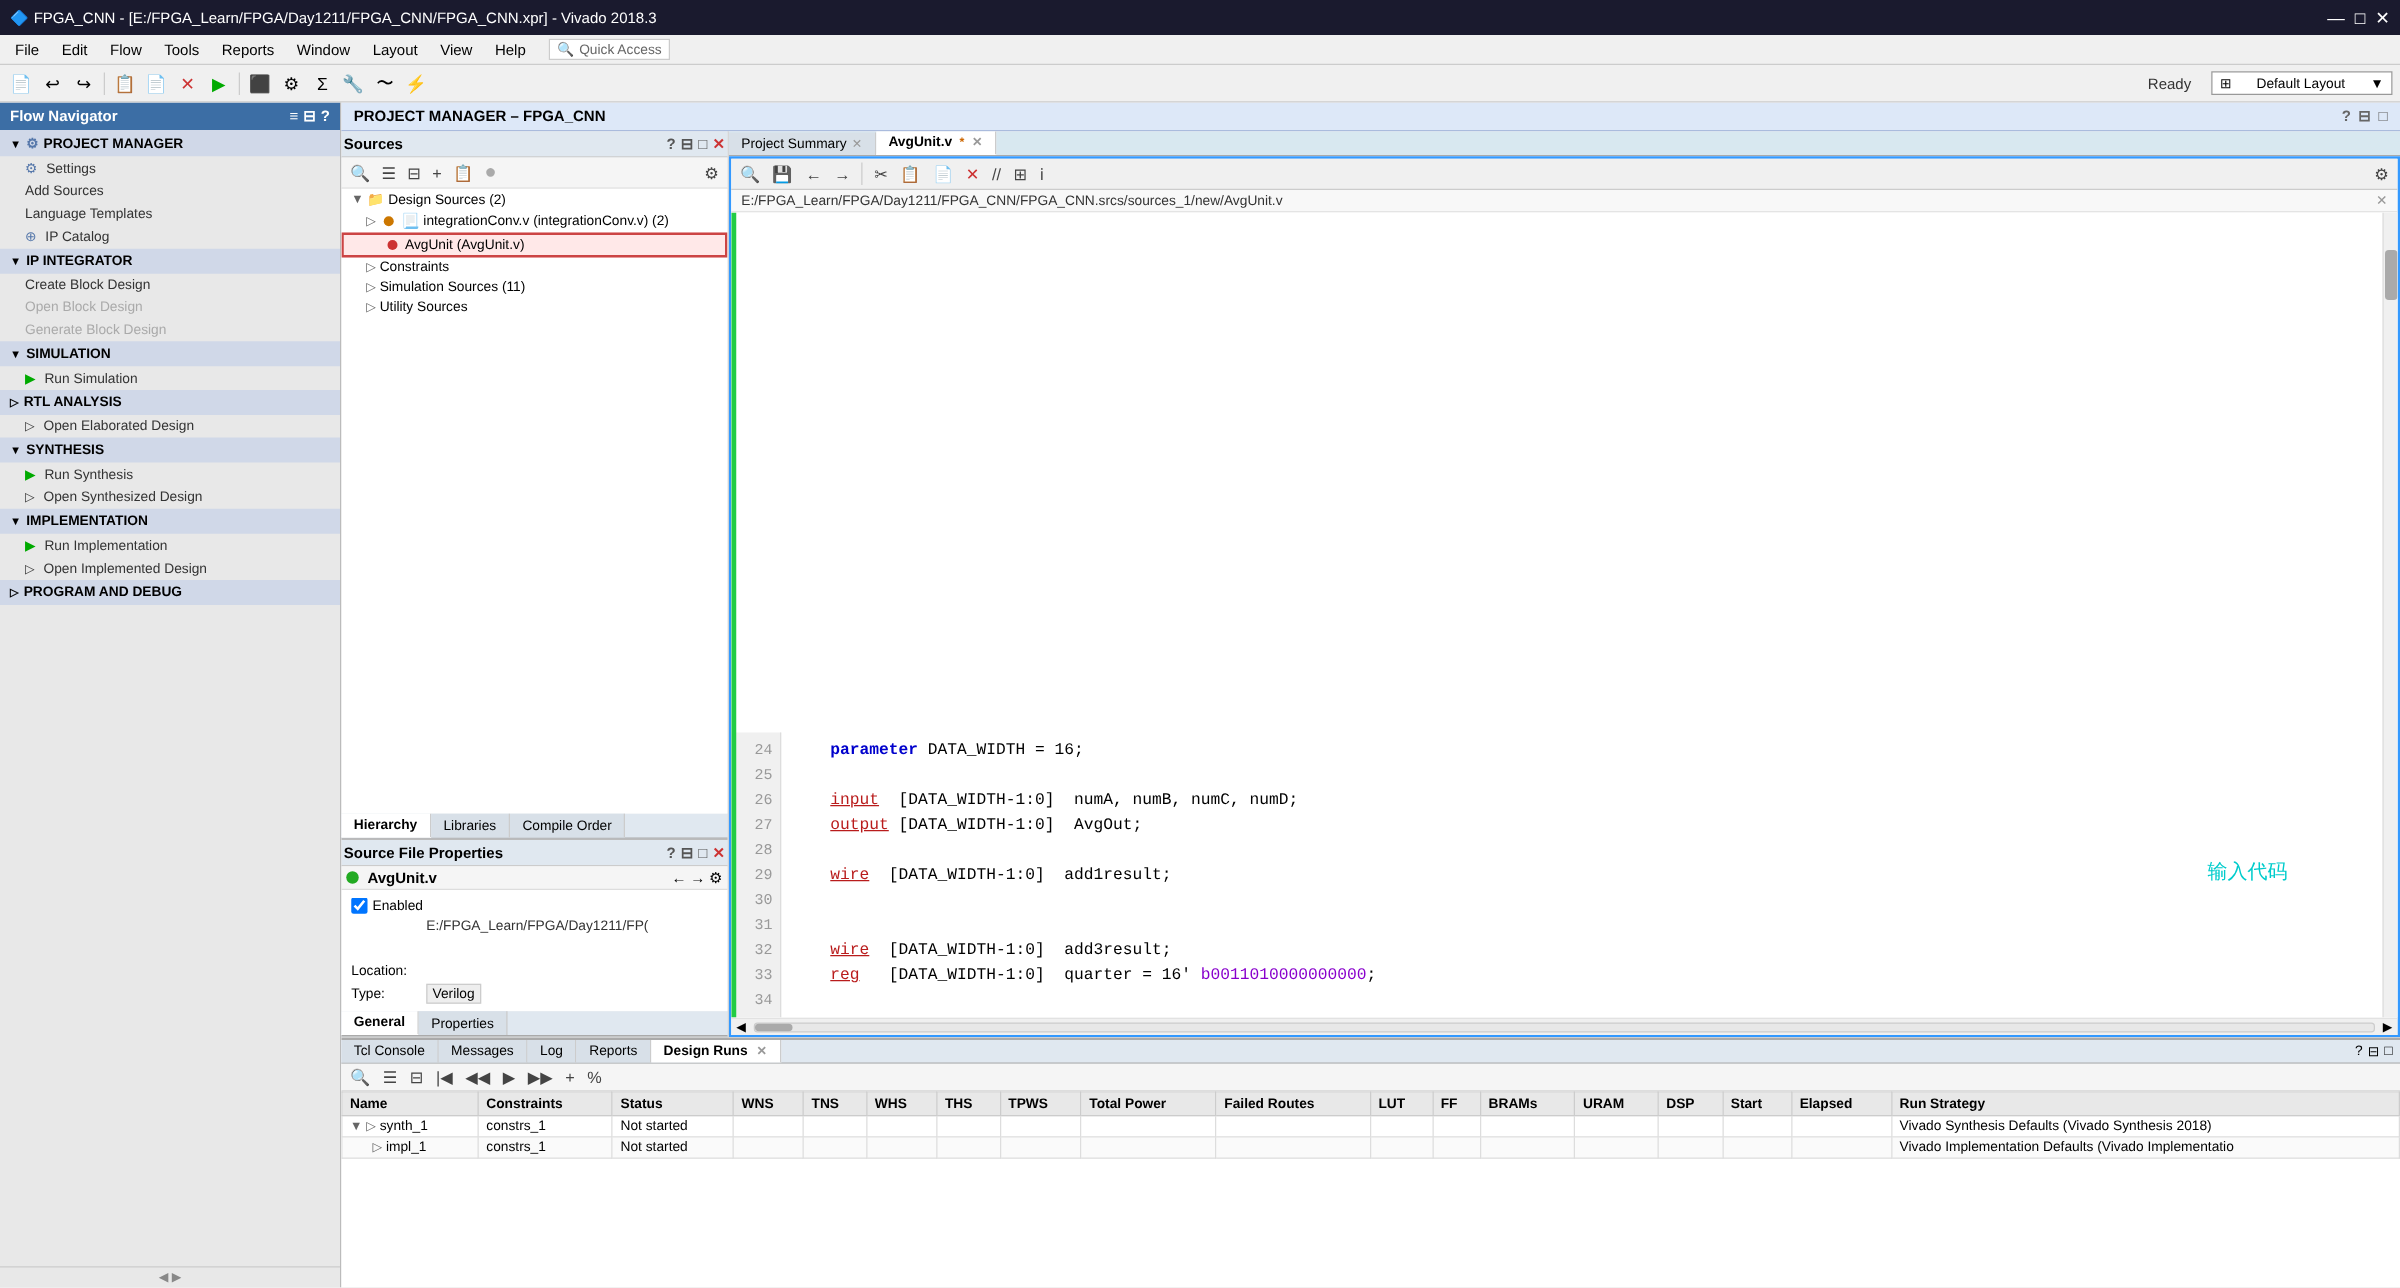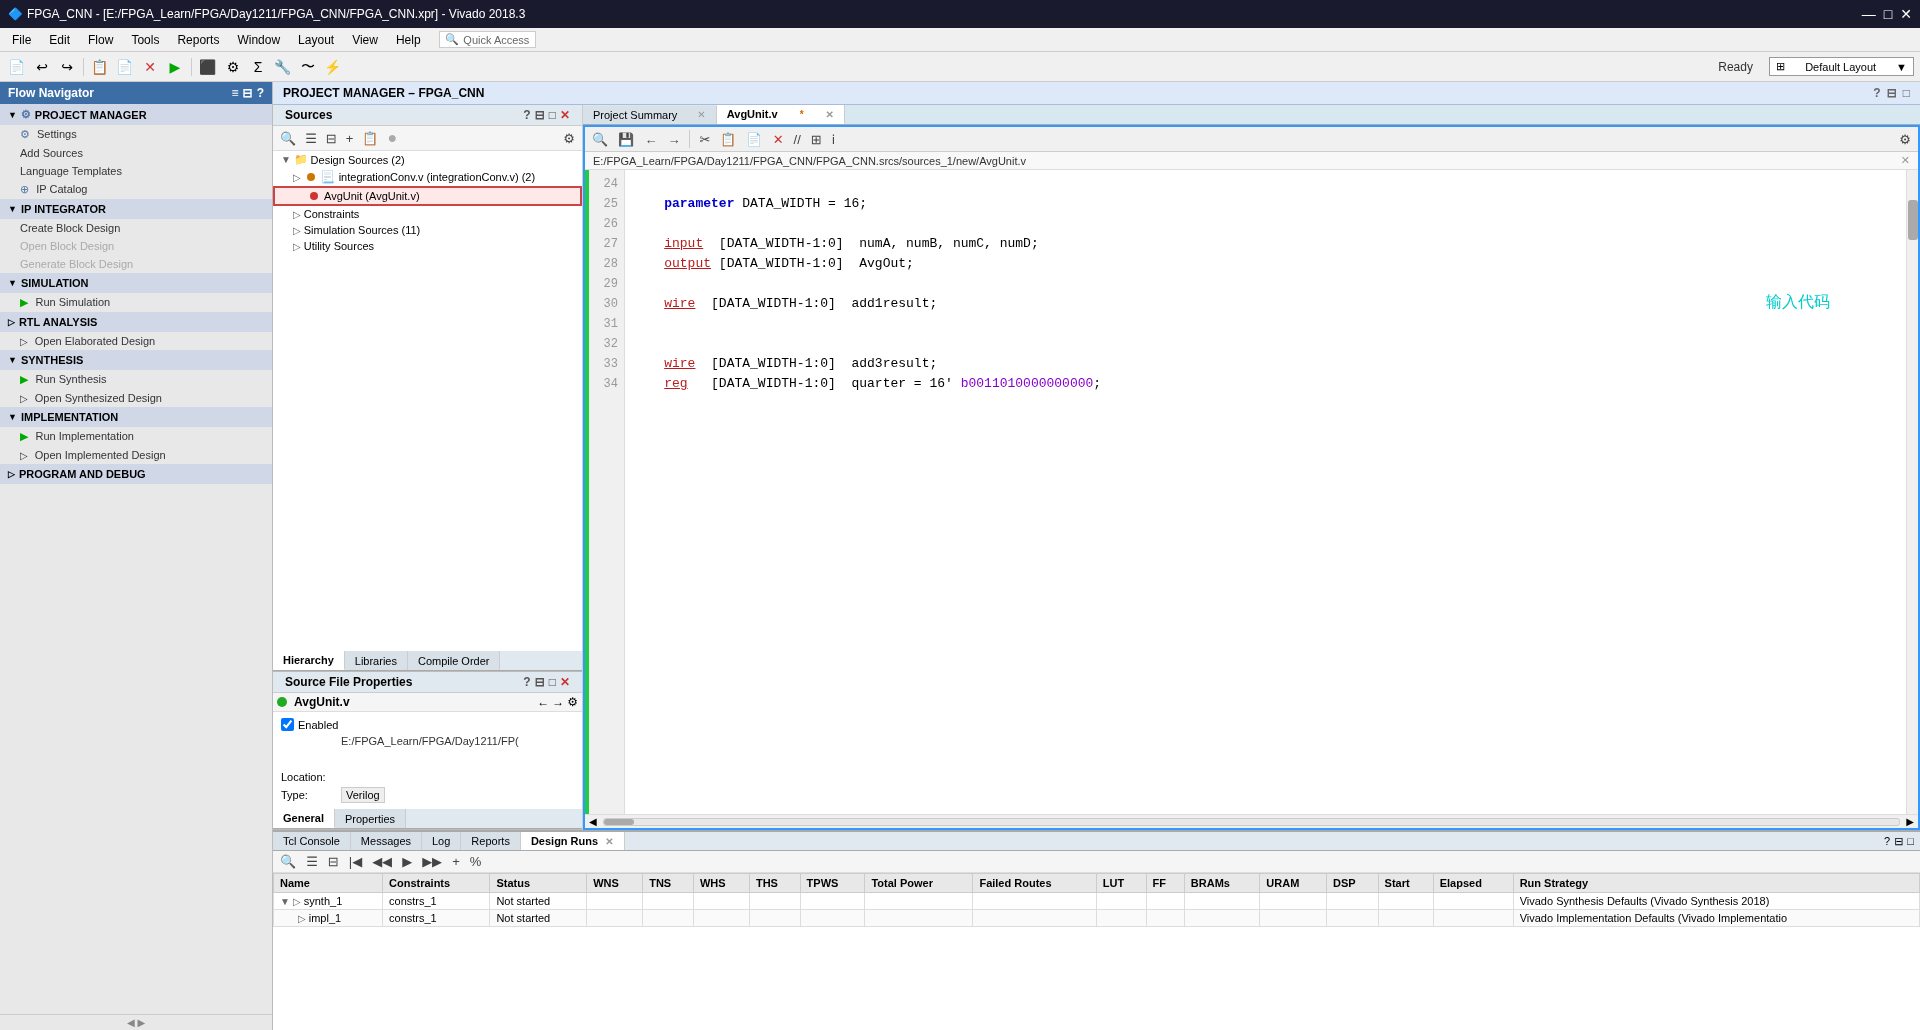--- a/index.html
+++ b/index.html
@@ -161,21 +161,21 @@
       border-right: 1px solid #ccc;
     }
 
     .panel {
       display: flex;
       flex-direction: column;
       border-bottom: 1px solid #bbb;
     }
     .panel-header {
       background: #e0e8f0;
-      padding: 3px 12px;
+      padding: 3px 2px;
       font-size: 12px;
       font-weight: bold;
       display: flex;
       align-items: center;
       justify-content: space-between;
       border-bottom: 1px solid #ccc;
     }
     .panel-header-icons { display: flex; gap: 4px; color: #555; font-size: 12px; }
     .panel-toolbar {
       background: #f5f5f5;
@@ -206,21 +206,21 @@
     .tab-bar {
       display: flex;
       background: #e0e8f0;
       border-bottom: 1px solid #aaa;
       font-size: 11px;
     }
     .tab {
       padding: 3px 10px;
       cursor: pointer;
       border-right: 1px solid #ccc;
-      display: flex; align-items: center; gap: 20px;
+      display: flex; align-items: center; gap: 4px;
       background: #d8e0e8;
     }
     .tab.active { background: white; border-bottom: 1px solid white; font-weight: bold; }
     .tab-close { color: #999; font-size: 10px; cursor: pointer; }
 
     
     .editor-panel {
       flex: 1;
       display: flex;
       flex-direction: column;
@@ -670,21 +670,21 @@
             <span class="panel-tb-btn">ℹ</span>
             <span style="flex:1;"></span>
             <span class="panel-tb-btn">⚙</span>
           </div>
 
           <div class="editor-path">
             <span>E:/FPGA_Learn/FPGA/Day1211/FPGA_CNN/FPGA_CNN.srcs/sources_1/new/AvgUnit.v</span>
             <span style="cursor:pointer; color:#999;">✕</span>
           </div>
 
-          <div class="editor-content" style="position:relative;">
+          <div class="editor-content" style="position:relative;align-items:flex-end;">
 
             <div style="position:absolute; left:0; top:0; bottom:0; width:4px; background:#22cc44;"></div>
             <div class="line-numbers" style="padding-left:4px;">
               <div class="line-num">24</div>
               <div class="line-num">25</div>
               <div class="line-num">26</div>
               <div class="line-num">27</div>
               <div class="line-num">28</div>
               <div class="line-num">29</div>
               <div class="line-num">30</div>

